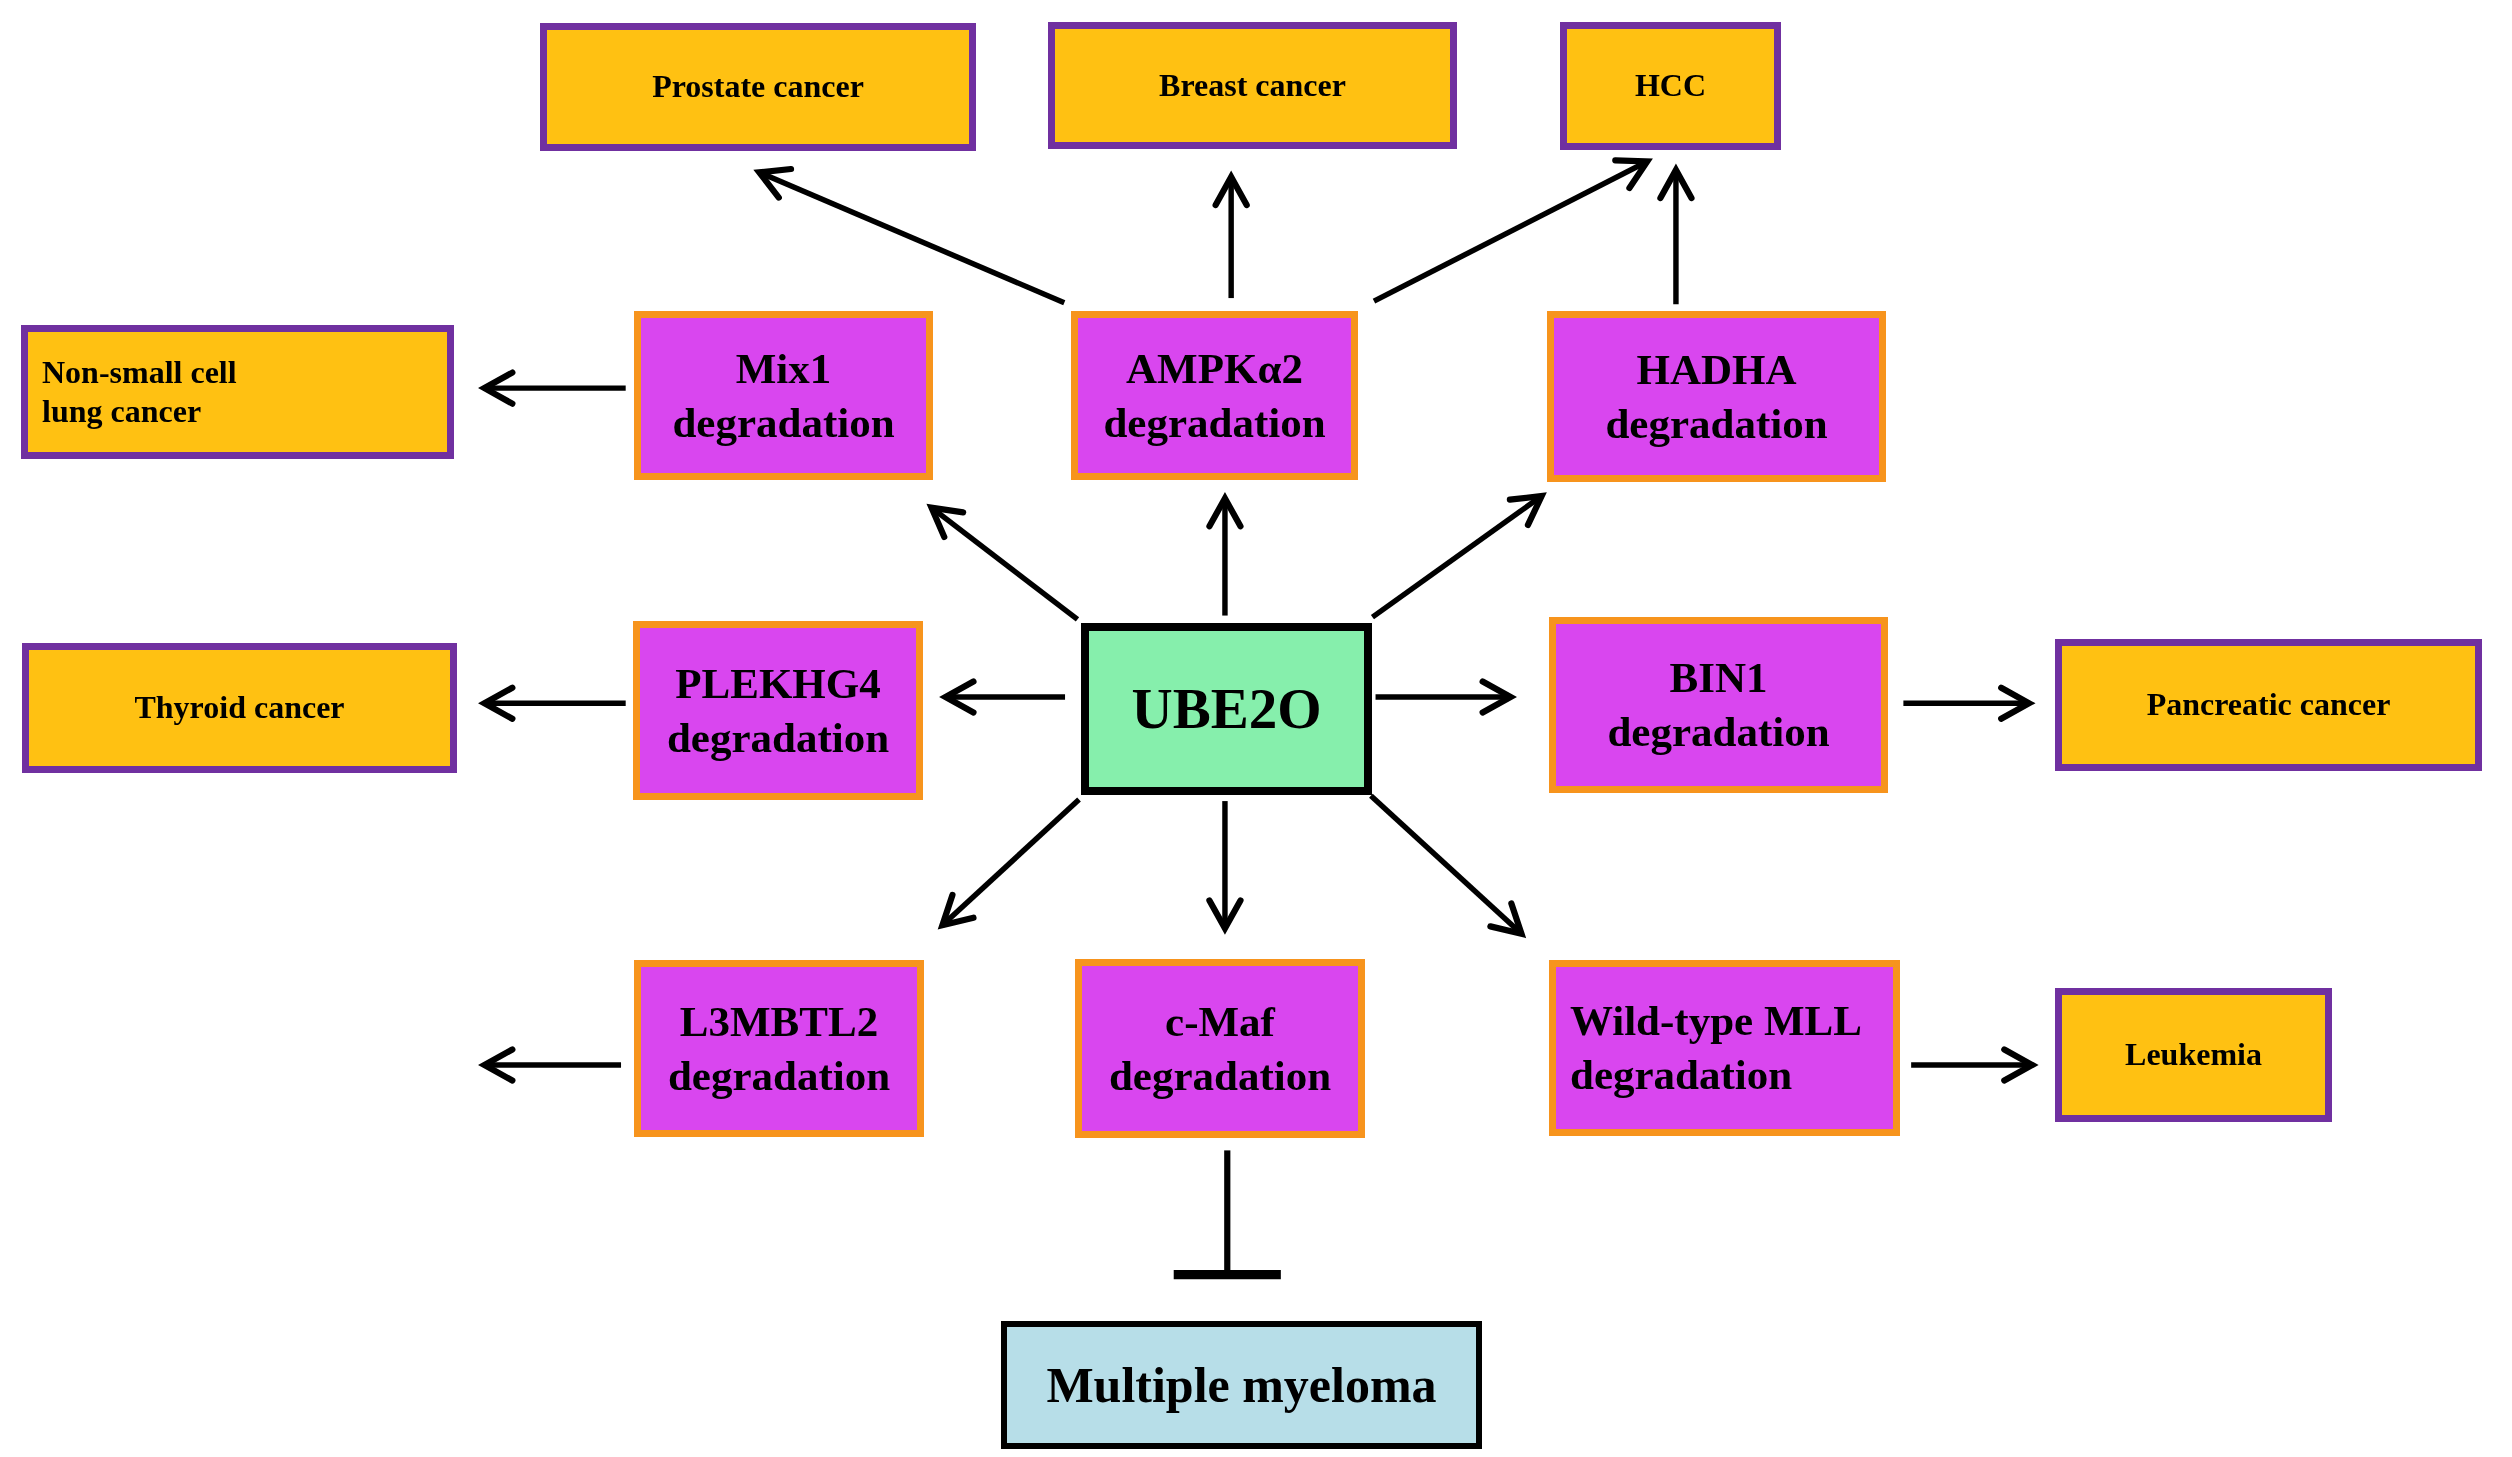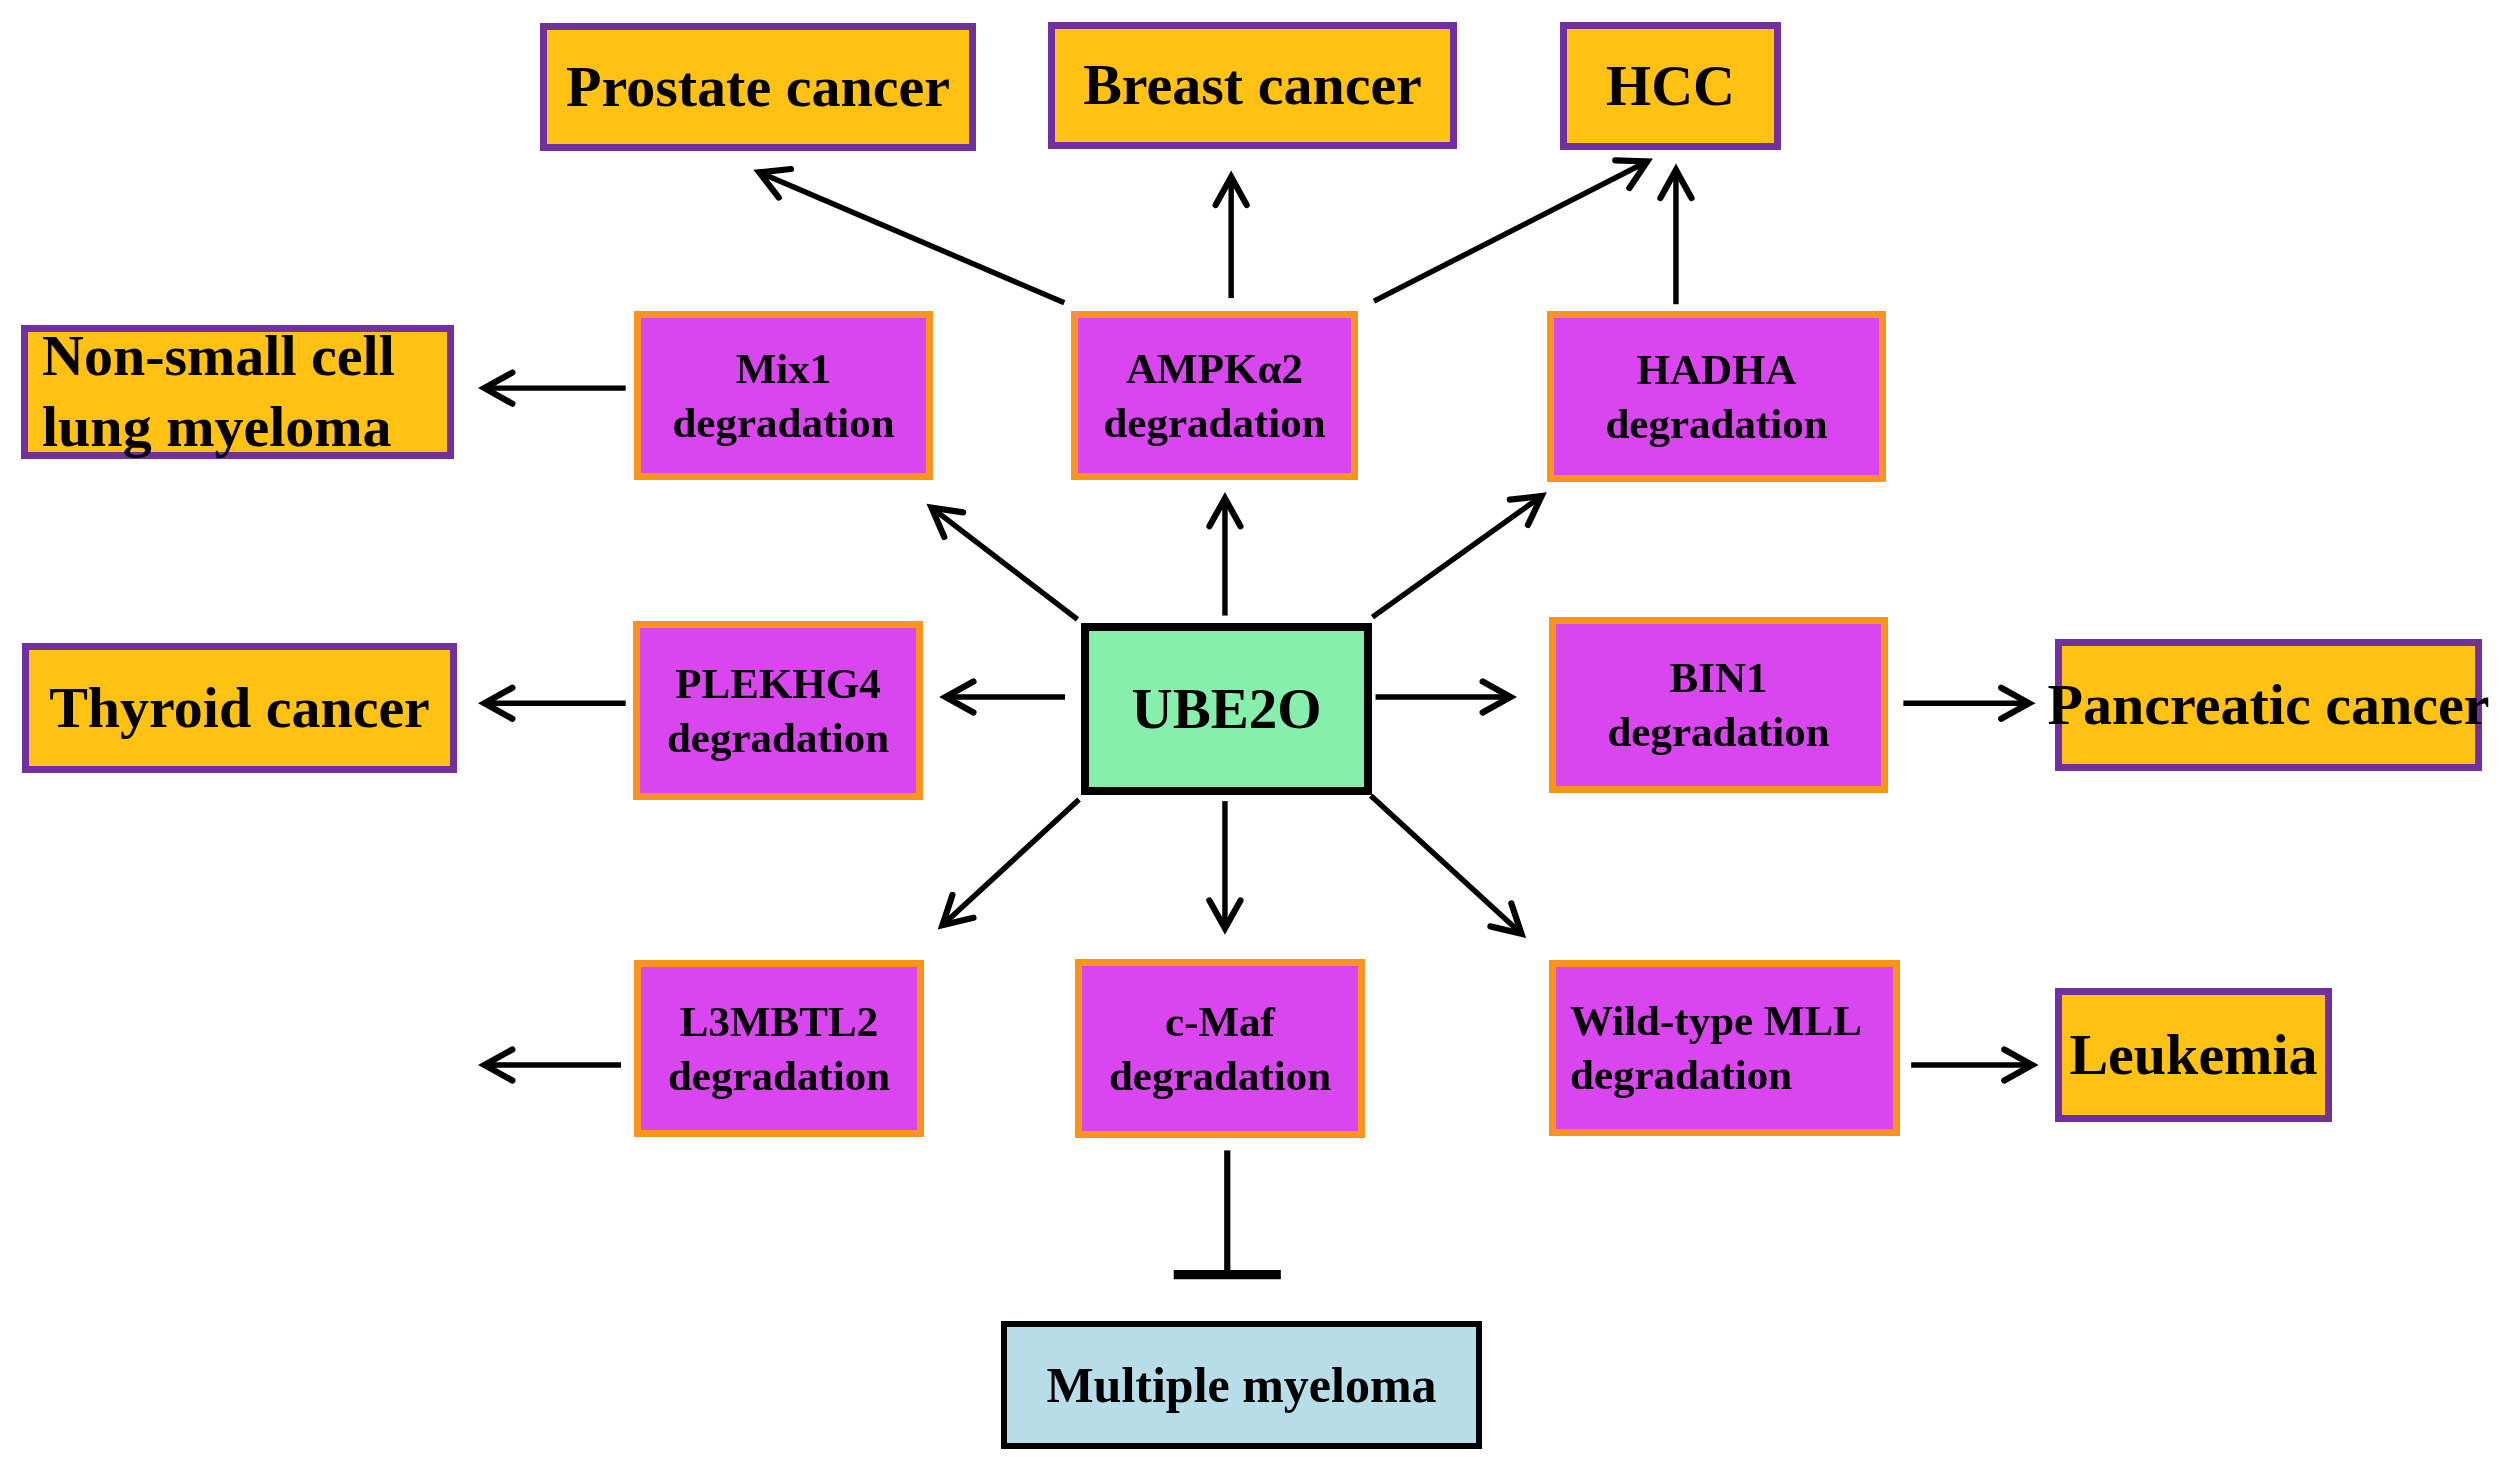--- a/index.html
+++ b/index.html
@@ -30,21 +30,21 @@
     flex-direction: column;
     align-items: center;
     justify-content: center;
     text-align: center;
     line-height: 1.22;
   }
   .node span { display: block; white-space: nowrap; }
   .cancer {
     background: #FFC112;
     border: 7px solid #7030A0;
-    font-size: 58px;
+    font-size: 32px;
   }
   .target {
     background: #d946ef;
     border: 7px solid #F7941D;
     font-size: 43px;
     line-height: 1.25;
   }
   .center-node {
     background: #86efac;
     border: 8.5px solid #000000;
@@ -114,21 +114,21 @@
     <span>AMPKα2</span>
     <span>degradation</span>
   </div>
   <div class="node target" style="left:1547px;top:311px;width:339px;height:171px">
     <span>HADHA</span>
     <span>degradation</span>
   </div>
 
   <div class="node cancer align-left" style="left:21px;top:325px;width:433px;height:134px">
     <span>Non-small cell</span>
-    <span>lung myeloma</span>
+    <span>lung cancer</span>
   </div>
   <div class="node cancer" style="left:22px;top:643px;width:435px;height:130px">
     <span>Thyroid cancer</span>
   </div>
 
   <div class="node target" style="left:633px;top:621px;width:290px;height:179px">
     <span>PLEKHG4</span>
     <span>degradation</span>
   </div>
   <div class="node center-node" style="left:1081px;top:623px;width:291px;height:172px">

